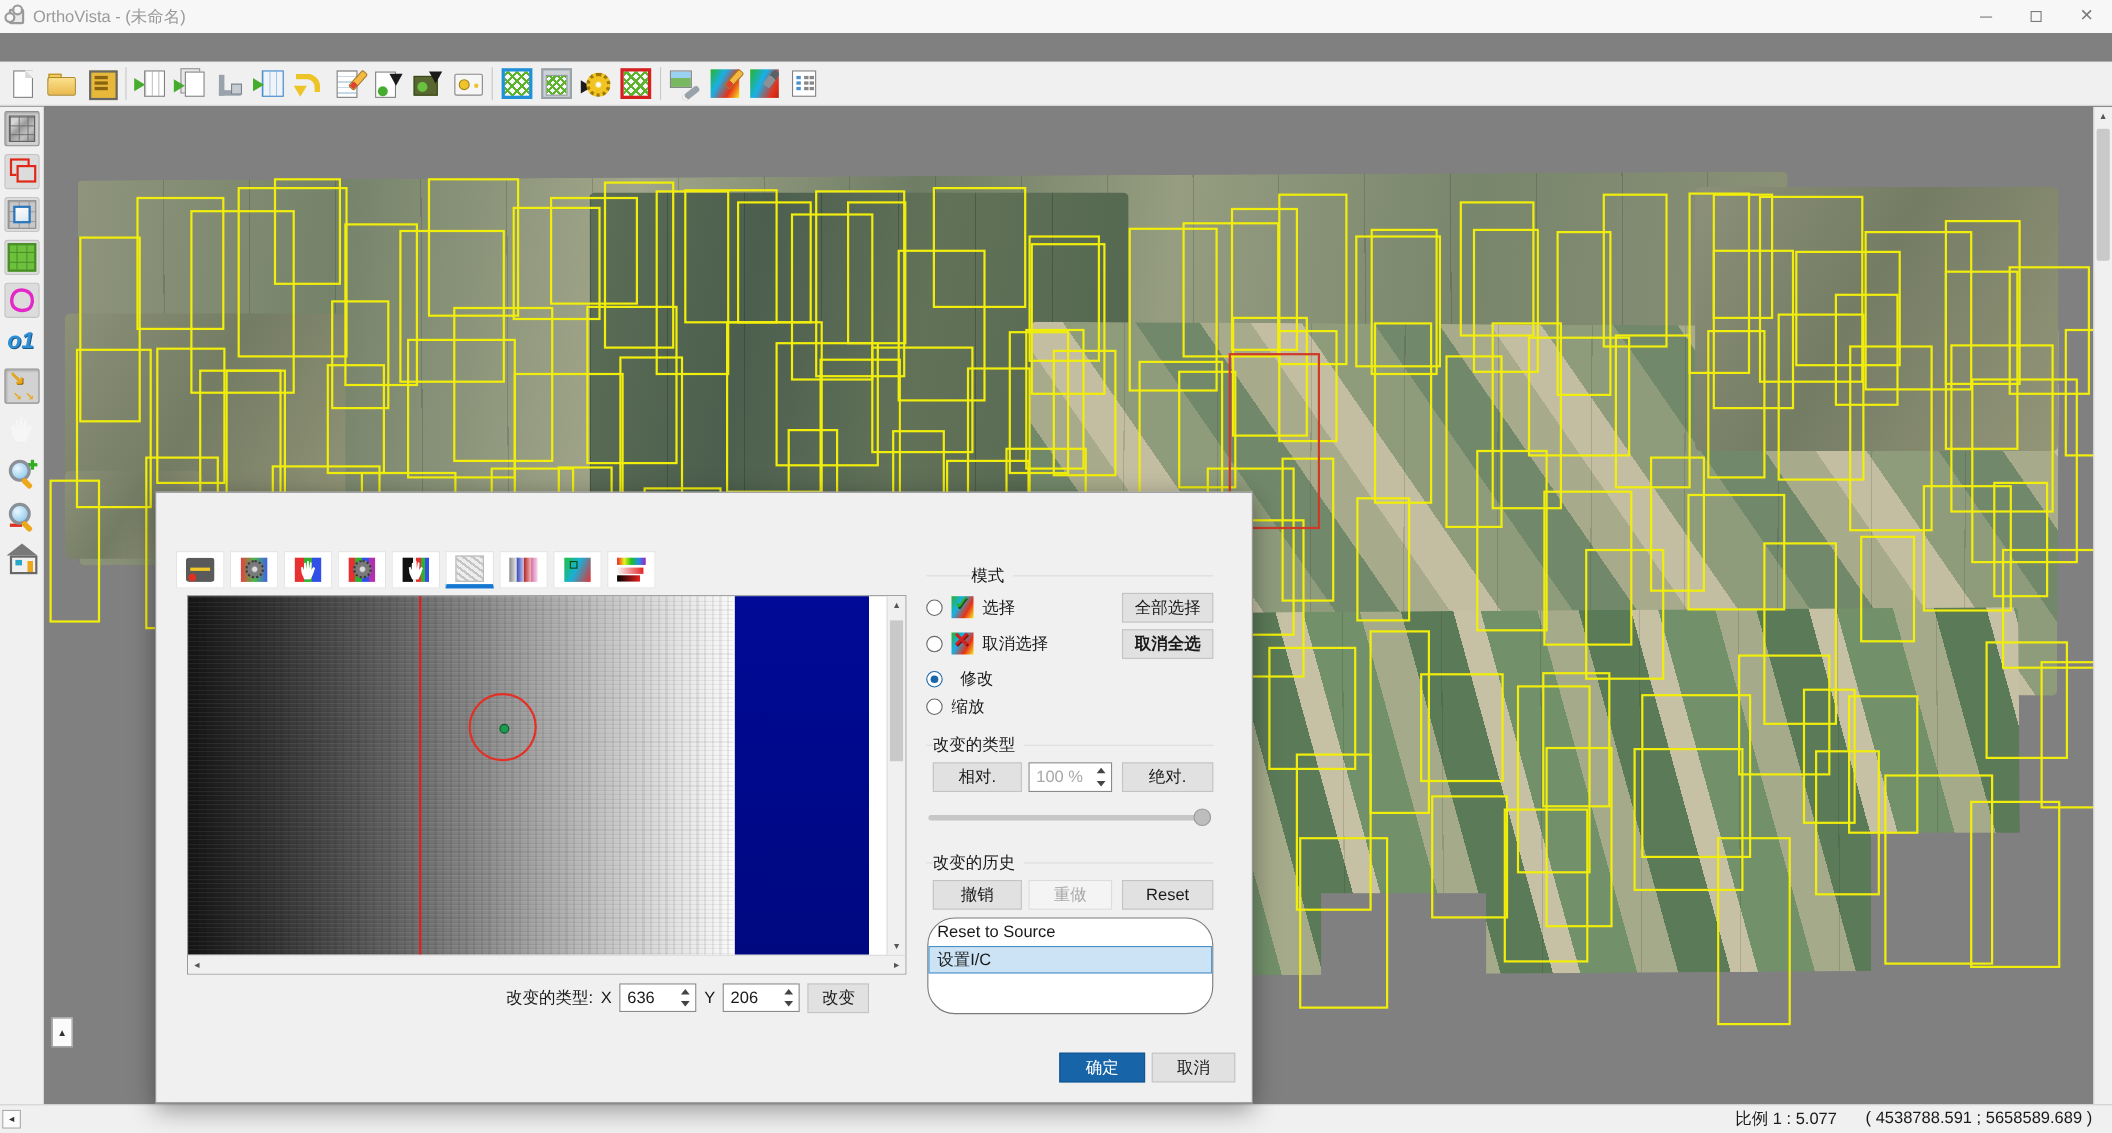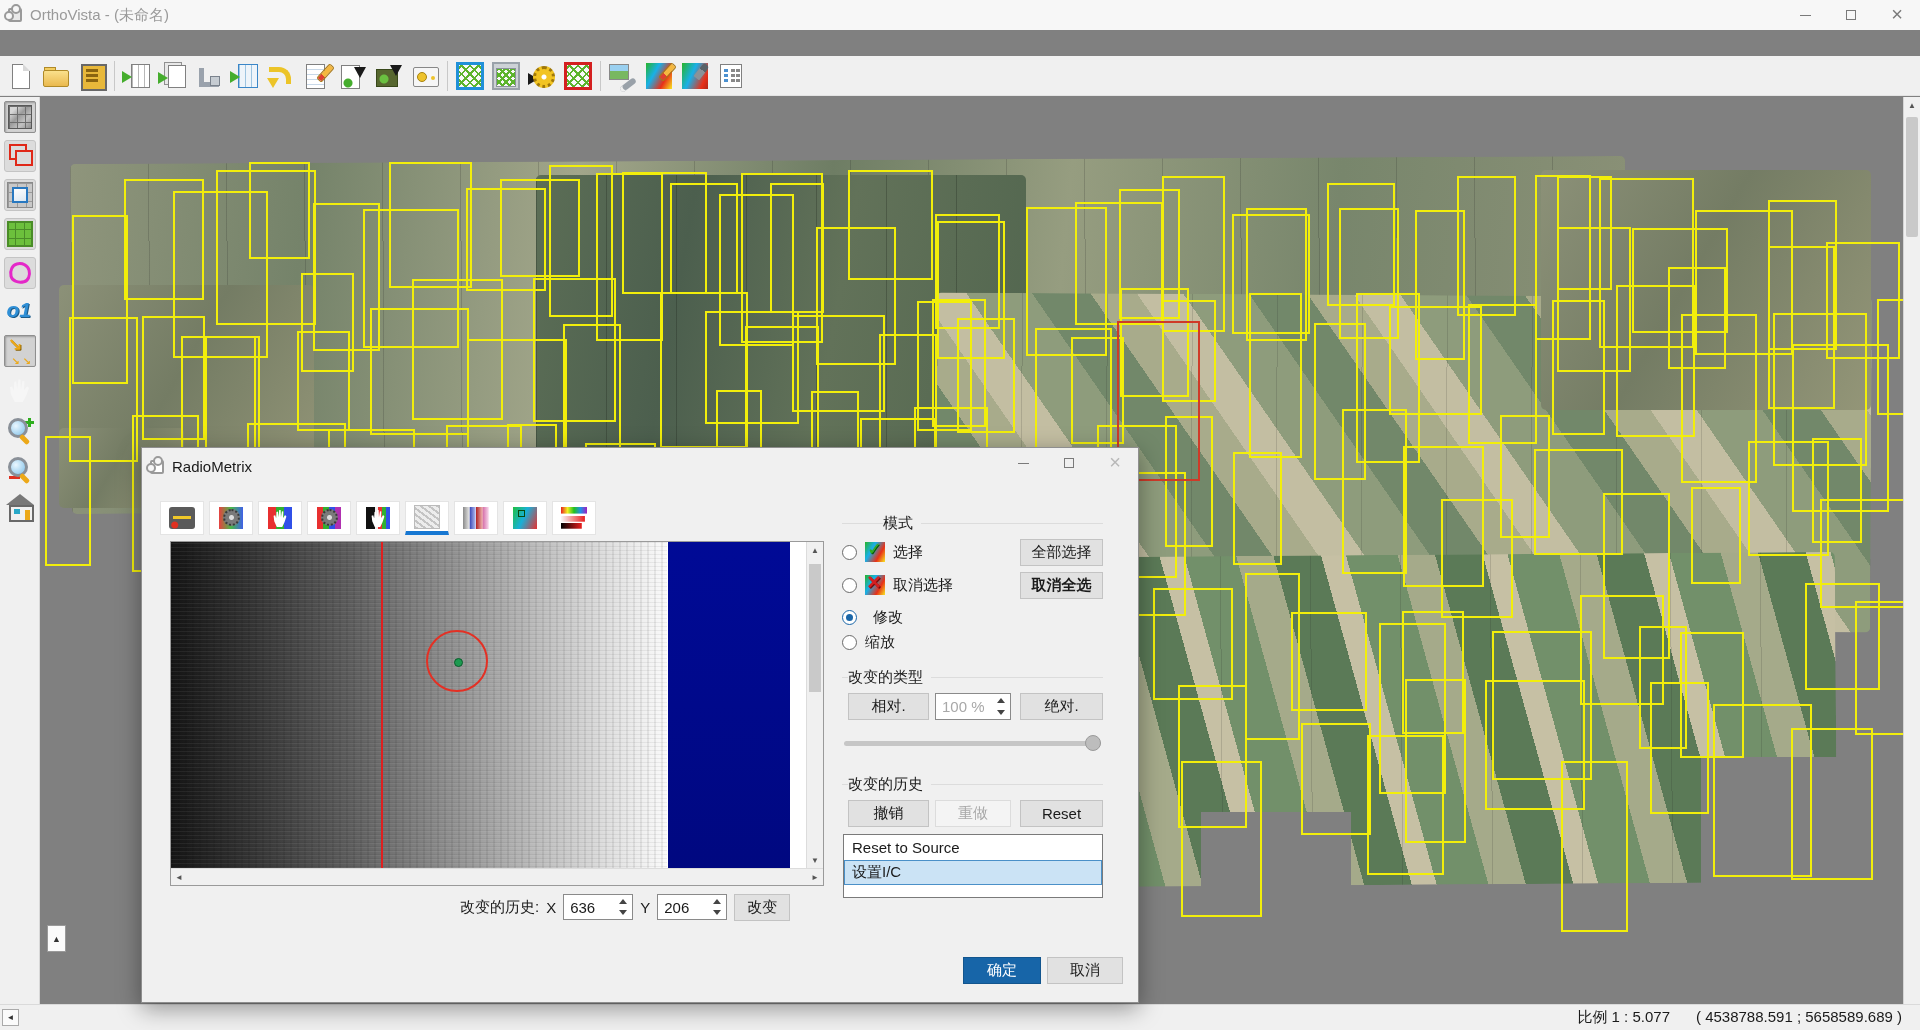--- a/index.html
+++ b/index.html
@@ -455,35 +455,20 @@
 
   <div class="statusbar">
     <div class="mini-left">◄</div>
     <div class="right">
       <span>比例 1 : 5.077</span>
       <span>( 4538788.591 ; 5658589.689 )</span>
     </div>
   </div>
 
   <div class="dialog">
-    <div class="dtitle">
-      <div class="appicon"></div>
-      <div class="txt">RadioMetrix</div>
-      <div style="margin-left:auto;display:flex;height:100%;">
-        <div class="wbtn">
-            <span class="glyph-min"></span>
-          </div>
-        <div class="wbtn">
-            <span class="glyph-max"></span>
-          </div>
-        <div class="wbtn" style="color:#b8b8b8;">
-            <span class="glyph-close"></span>
-          </div>
-      </div>
-    </div>
 
     <div class="tabs" id="tabstrip">
         <div class="dtab">
           <div class="dic display-settings-tab"></div>
         </div>
         <div class="dtab">
           <div class="dic gear-rainbow-tab"></div>
         </div>
         <div class="dtab">
           <div class="dic hand-rgb-tab"></div>
@@ -518,21 +503,21 @@
         <div class="thumb"></div>
         <div class="arr dn">▼</div>
       </div>
       <div class="hhsb">
         <span>◄</span>
         <span>►</span>
       </div>
     </div>
 
     <div class="posrow">
-      <span>改变的历史:</span>
+      <span>改变的类型:</span>
       <span>X</span>
       <div class="spin">
         <span>636</span>
         <span class="ud">
             <span class="caret-up"></span>
             <span class="caret-dn"></span>
           </span>
       </div>
       <span>Y</span>
       <div class="spin">
@@ -582,21 +567,21 @@
     <div class="slider" style="left:702px;top:287px;width:257px;">
       <div class="track"></div>
       <div class="handle"></div>
     </div>
 
     <span class="grp-label" style="left:706px;top:327px;">改变的历史</span>
     <div class="grp-line" style="left:700px;top:336px;width:261px;"></div>
     <div class="btn abs" style="left:706px;top:352px;width:81px;">撤销</div>
     <div class="btn abs disabled" style="left:793px;top:352px;width:76px;">重做</div>
     <div class="btn abs" style="left:878px;top:352px;width:83px;">Reset</div>
-    <div class="hlist" style="left:701px;top:386px;width:260px;height:64px;" id="histlist">
+    <div class="hlist" style="left:701px;top:386px;width:260px;height:88px;border-radius:25px;" id="histlist">
         <div class="hrow">Reset to Source</div>
         <div class="hrow sel">设置I/C</div>
       </div>
 
     <div class="btn abs primary" style="left:821px;top:509px;width:78px;">确定</div>
     <div class="btn abs" style="left:905px;top:509px;width:76px;">取消</div>
   </div>
 
 </div>
 

